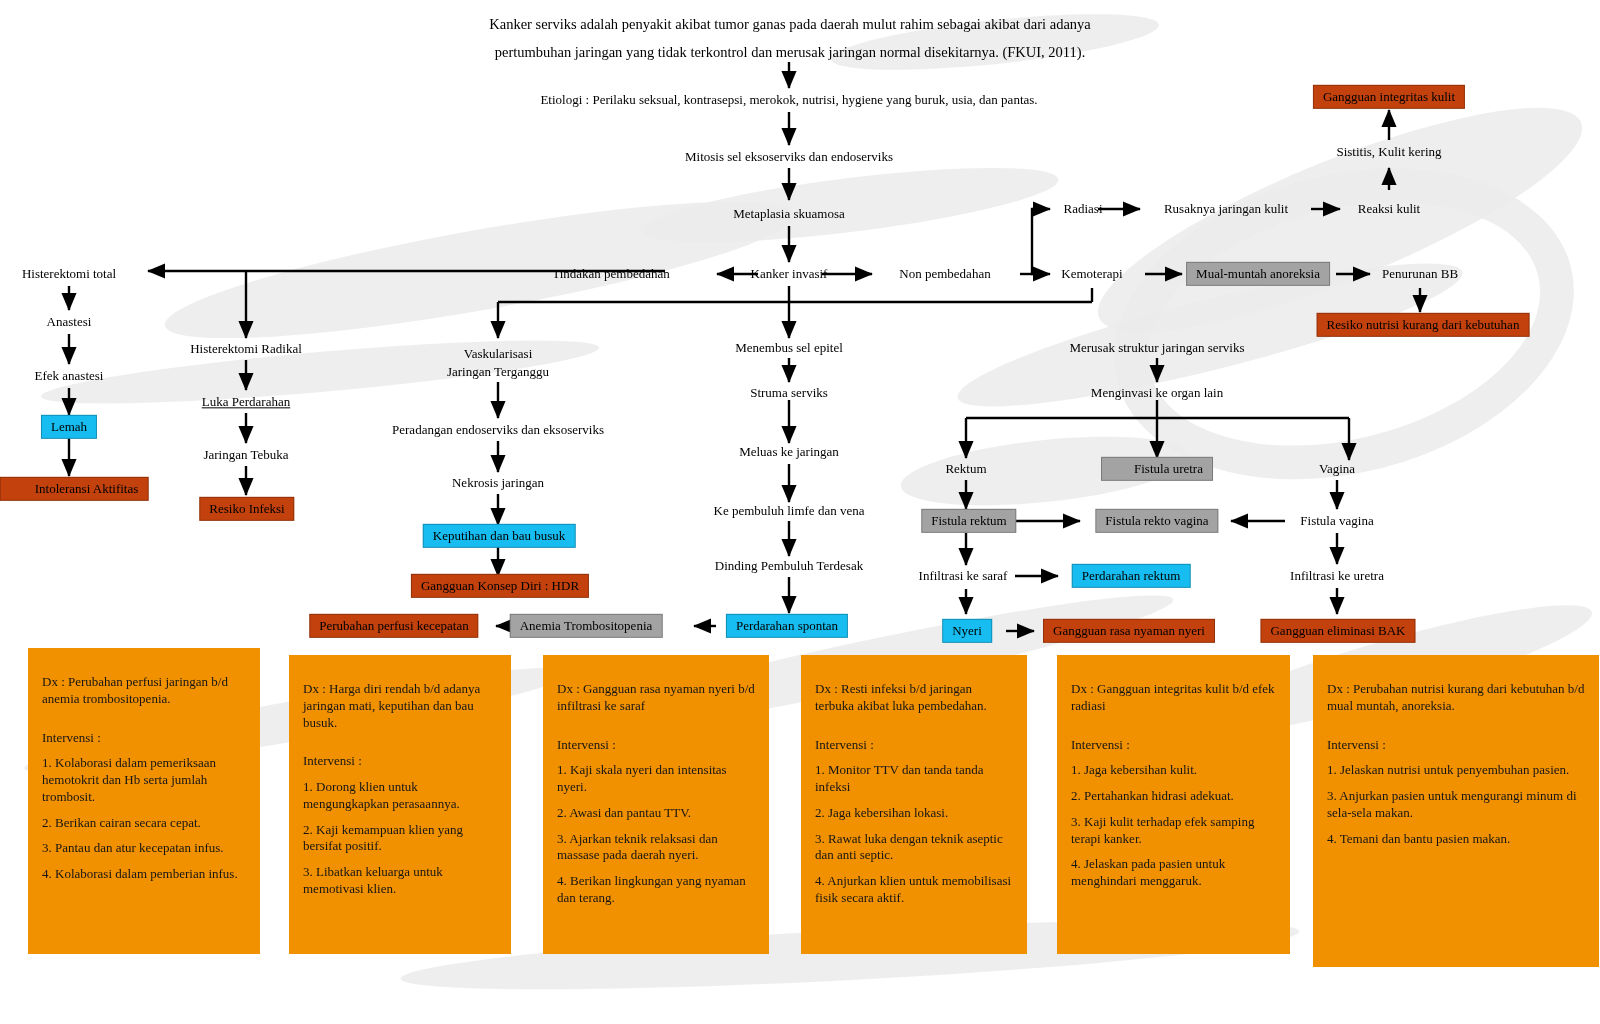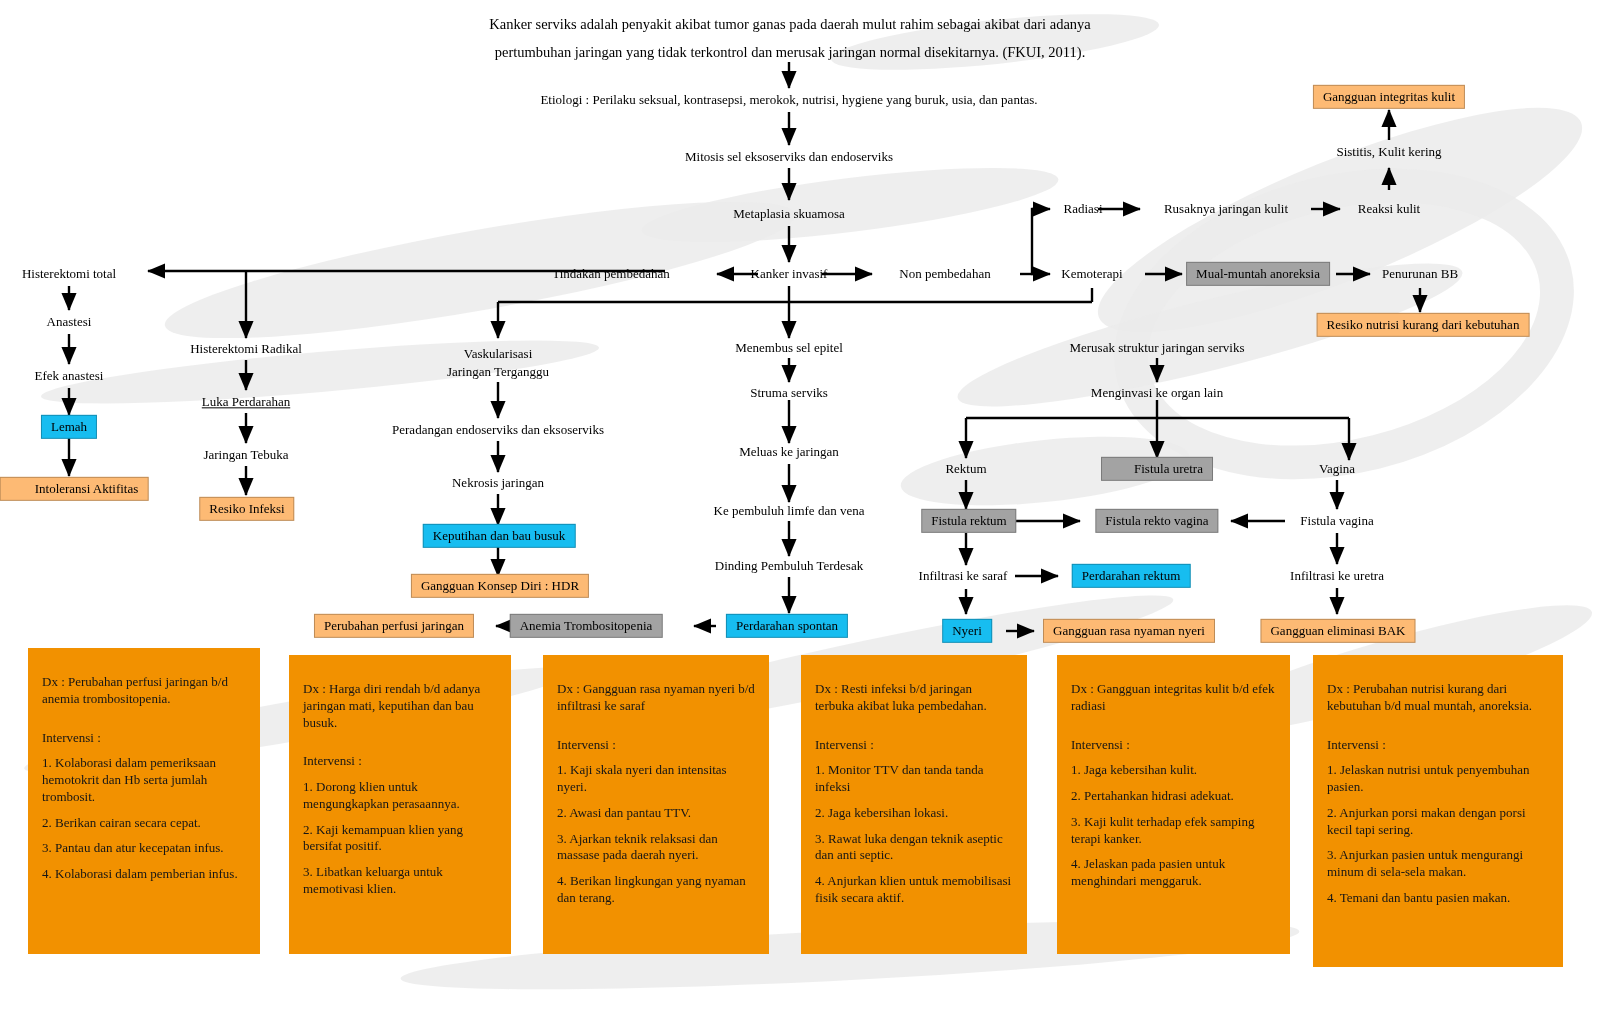--- a/index.html
+++ b/index.html
@@ -21,21 +21,21 @@
     font-size:13px;line-height:1.18;
     text-align:center;white-space:nowrap;
     transform:translate(-50%,-50%);
   }
   .node.two{white-space:normal;line-height:1.35;}
   .box{
     padding:3px 9px 4px 9px;
     border:1px solid rgba(0,0,0,.25);
     box-sizing:border-box;
   }
-  .red   {background:#fdba74;}
+  .red   {background:#c2410c;}
   .green {background:#a3a3a3;}
   .cyan  {background:#17bdf0;}
 
   
   .intro{
     position:absolute;z-index:3;text-align:center;
     font-size:14.5px;line-height:1.95;
   }
 
   
@@ -249,21 +249,21 @@
     <span>Nekrosis jaringan</span>
   </div>
   <div class="node box cyan" style="left:499px;top:536px;">
     <span>Keputihan dan bau busuk</span>
   </div>
   <div class="node box red" style="left:500px;top:586px;">
     <span>Gangguan Konsep Diri : HDR</span>
   </div>
 
   <div class="node box red" style="left:394px;top:626px;">
-    <span>Perubahan perfusi jaringan</span>
+    <span>Perubahan perfusi kecepatan</span>
   </div>
   <div class="node box green" style="left:586px;top:626px;">
     <span>Anemia Trombositopenia</span>
   </div>
   <div class="node box cyan" style="left:787px;top:626px;">
     <span>Perdarahan spontan</span>
   </div>
 
   <div class="node" style="left:789px;top:348px;">
     <span>Menembus sel epitel</span>
@@ -361,22 +361,21 @@
 
   <div class="card" style="left:1057px;top:655px;width:233px;height:299px;">
     <p class="gap">Dx : Gangguan integritas kulit b/d efek radiasi</p>
     <p>Intervensi :</p>
     <p>1. Jaga kebersihan kulit.</p>
     <p>2. Pertahankan hidrasi adekuat.</p>
     <p>3. Kaji kulit terhadap efek samping terapi kanker.</p>
     <p>4. Jelaskan pada pasien untuk menghindari menggaruk.</p>
   </div>
 
-  <div class="card" style="left:1313px;top:655px;width:250px;height:312px;">
+  <div class="card" style="left:1313px;top:655px;width:286px;height:312px;">
     <p class="gap">Dx : Perubahan nutrisi kurang dari kebutuhan b/d mual muntah, anoreksia.</p>
     <p>Intervensi :</p>
     <p>1. Jelaskan nutrisi untuk penyembuhan pasien.</p>
-    <p>2. Anjurkan porsi makan dengan porsi kecil tapi sering.</p>
     <p>3. Anjurkan pasien untuk mengurangi minum di sela-sela makan.</p>
     <p>4. Temani dan bantu pasien makan.</p>
   </div>
 
 </div>
 
 </body></html>

